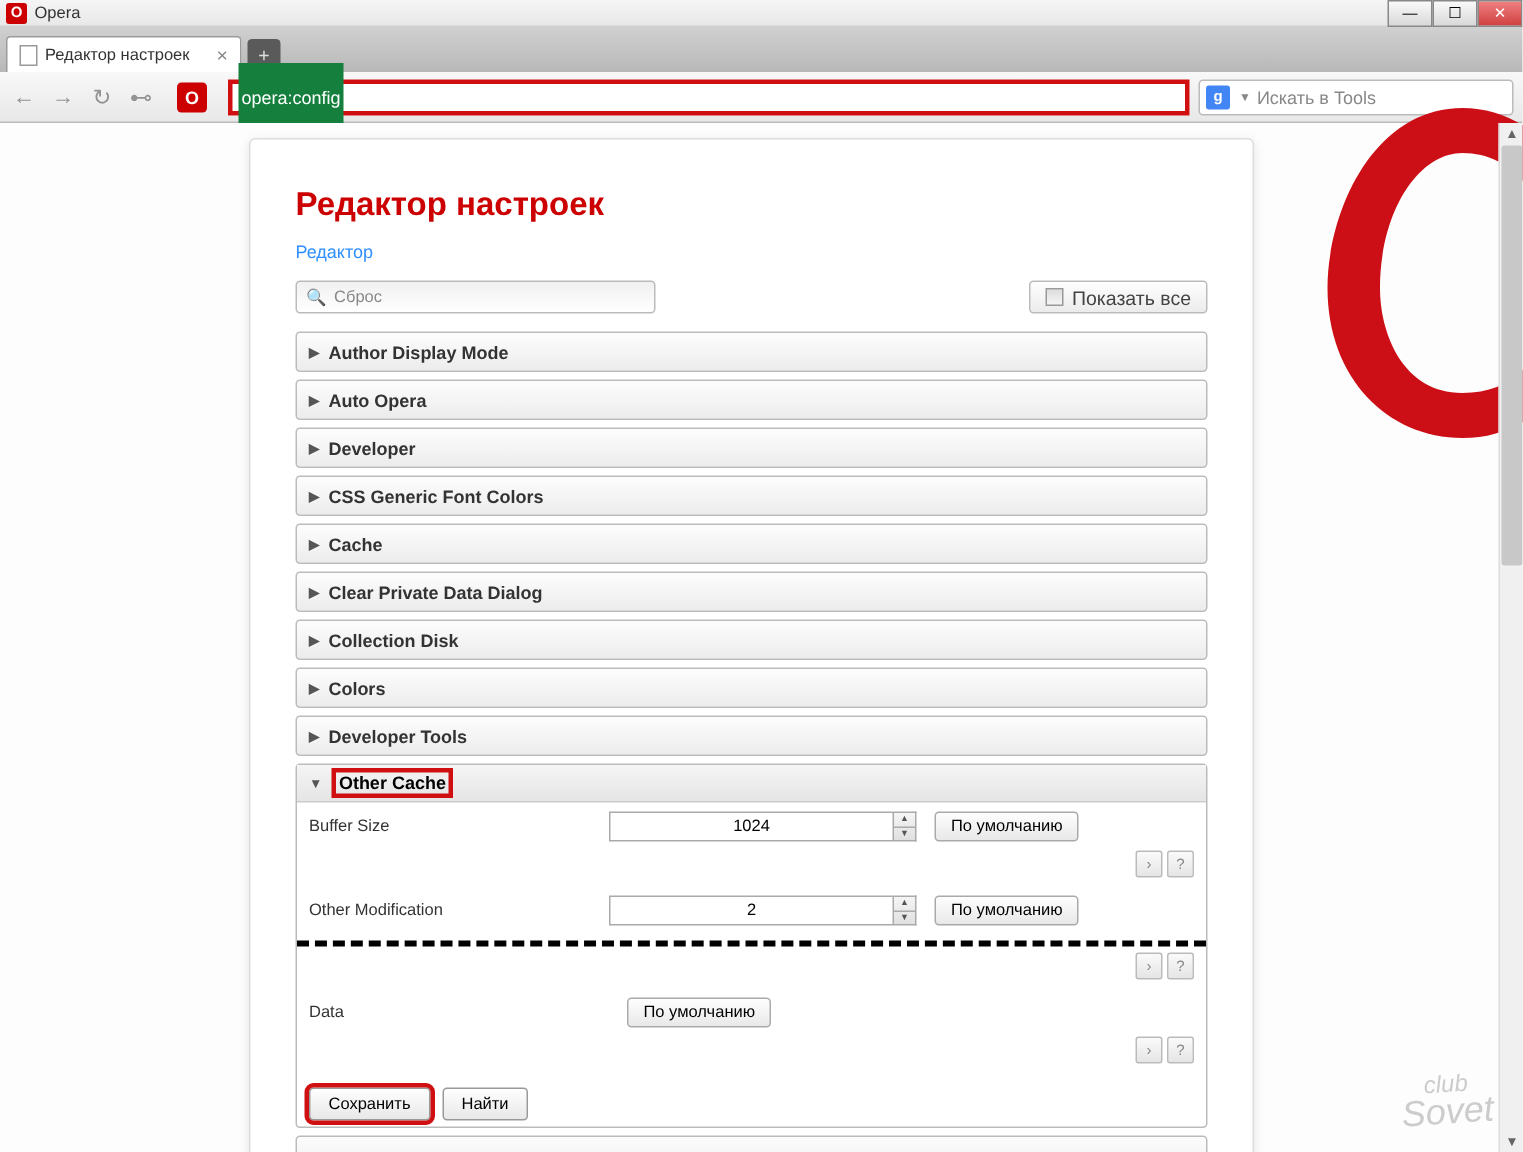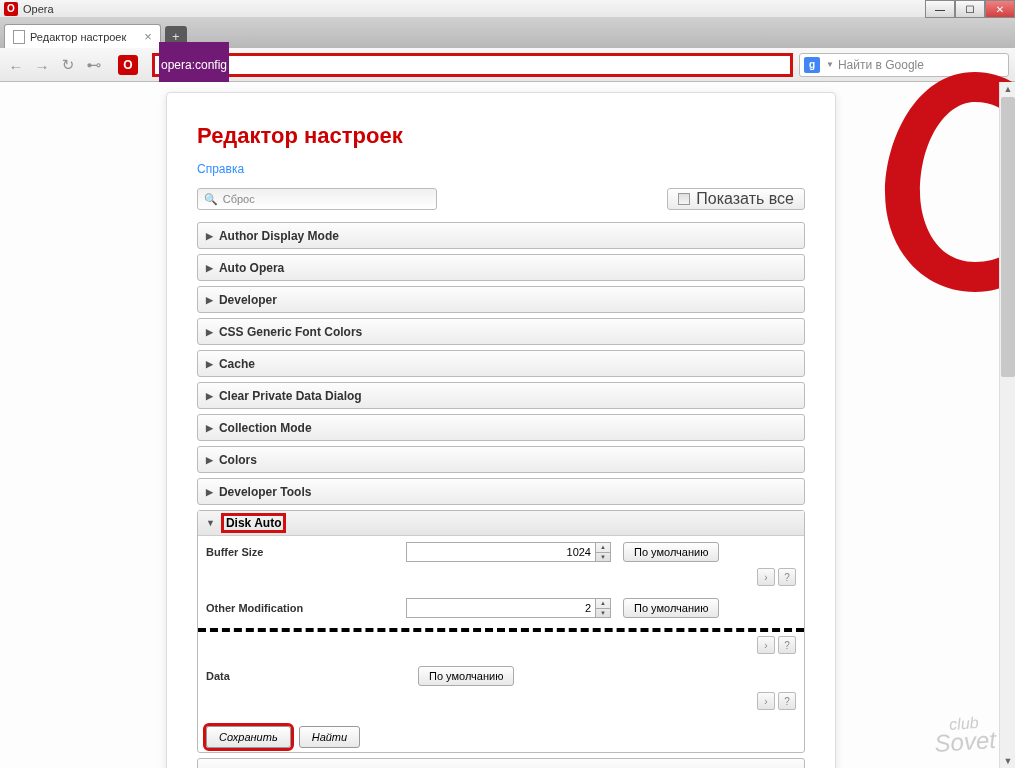--- a/index.html
+++ b/index.html
@@ -20,21 +20,21 @@
 .tab .page-icon { width: 12px; height: 14px; border: 1px solid #999; margin-right: 5px; background: #fff; }
 .tab-close { margin-left: 18px; color: #888; cursor: pointer; font-size: 13px; }
 .new-tab { width: 22px; height: 20px; background: #5a5a5a; border-radius: 3px; display: flex; align-items: center; justify-content: center; color: #ddd; font-size: 13px; margin-left: 2px; margin-bottom: 2px; }
 
 
 .toolbar { height: 34px; background: linear-gradient(#f8f8f8,#e8e8e8); border-bottom: 1px solid #bbb; display: flex; align-items: center; padding: 0 6px; gap: 6px; }
 .tb-btn { width: 20px; height: 20px; display: flex; align-items: center; justify-content: center; color: #555; font-size: 15px; opacity: 0.6; }
 .opera-menu { width: 20px; height: 20px; background: #cc0000; border-radius: 3px; color: #fff; font-size: 12px; display: flex; align-items: center; justify-content: center; font-weight: bold; margin: 0 8px; }
 .url-wrap { flex: 1; position: relative; }
 .url-box { width: 100%; height: 24px; border: 3px solid #d01010; background: #fff; padding: 0 4px; font-size: 12px; display: flex; align-items: center; }
-.url-text { background: #701a75; color: #fff; padding: 16px 2px; }
+.url-text { background: #15803d; color: #fff; padding: 16px 2px; }
 .search-box { width: 210px; height: 24px; border: 1px solid #bbb; background: #fff; display: flex; align-items: center; padding: 0 4px; font-size: 12px; color: #888; border-radius: 3px; }
 .g-icon { width: 16px; height: 16px; background: #4285f4; color: #fff; font-size: 10px; display: flex; align-items: center; justify-content: center; border-radius: 2px; margin-right: 2px; font-weight: bold; }
 .down-ar { margin: 0 4px; color: #888; font-size: 8px; }
 
 
 .content-area { position: absolute; top: 82px; left: 0; right: 0; bottom: 0; background: #fdfdfd; }
 .scrollbar { position: absolute; right: 0; top: 0; bottom: 0; width: 16px; background: #f0f0f0; border-left: 1px solid #ddd; }
 .scroll-thumb { position: absolute; top: 15px; width: 14px; left: 1px; height: 280px; background: #c8c8c8; border-radius: 2px; }
 .scroll-arrow { position: absolute; width: 14px; height: 14px; left: 1px; display: flex; align-items: center; justify-content: center; color: #666; font-size: 9px; }
 .scroll-arrow.up { top: 0; }
@@ -45,49 +45,49 @@
 .swoosh svg { width: 100%; height: 100%; }
 
 
 .panel { position: absolute; left: 166px; top: 10px; width: 670px; background: #fff; border: 1px solid #ddd; border-radius: 4px; box-shadow: 0 2px 8px rgba(0,0,0,0.1); padding: 30px; }
 .panel h1 { color: #cc0000; font-size: 22px; font-weight: bold; margin-bottom: 10px; }
 .help-link { color: #3090ff; font-size: 12px; text-decoration: none; display: inline-block; margin-bottom: 12px; }
 
 .search-row { display: flex; align-items: center; margin-bottom: 12px; gap: 10px; }
 .find-box { flex: 0 0 240px; height: 22px; border: 1px solid #bbb; border-radius: 3px; background: linear-gradient(#f0f0f0,#fff); display: flex; align-items: center; padding: 0 6px; font-size: 11px; color: #888; }
 .find-box .mag { margin-right: 5px; color: #777; font-size: 11px; }
-.show-all { margin-left: auto; height: 22px; border: 1px solid #bbb; border-radius: 3px; background: linear-gradient(#fefefe,#ececec); display: flex; align-items: center; padding: 0 10px; font-size: 16px; color: #444; justify-content: center; }
+.show-all { margin-left: auto; height: 22px; border: 1px solid #bbb; border-radius: 3px; background: linear-gradient(#fefefe,#ececec); display: flex; align-items: center; padding: 0 10px; font-size: 13px; color: #444; justify-content: center; }
 .show-all .check { width: 12px; height: 12px; border: 1px solid #999; margin-right: 6px; background: linear-gradient(#ddd,#f5f5f5); }
 
 .section { height: 27px; border: 1px solid #bbb; border-radius: 3px; background: linear-gradient(#fdfdfd,#ececec); display: flex; align-items: center; padding: 0 8px; font-size: 12px; font-weight: bold; color: #333; margin-bottom: 5px; }
 .section .tri { margin-right: 6px; color: #555; font-size: 9px; }
 .section.last-collapsed { color: #888; }
 
 .section-expanded { border: 1px solid #bbb; border-radius: 3px; margin-bottom: 5px; }
 .section-header-exp { height: 25px; background: linear-gradient(#f5f5f5,#e5e5e5); display: flex; align-items: center; padding: 0 8px; font-size: 12px; font-weight: bold; border-bottom: 1px solid #ccc; }
 .section-header-exp .tri { margin-right: 6px; color: #555; font-size: 9px; }
 .section-header-exp .hl { border: 3px solid #d01010; padding: 0 2px; }
 
 .setting-row { display: flex; align-items: center; padding: 6px 8px; font-size: 11px; }
-.setting-label { width: 200px; color: #333; font-weight: bold; }
-.setting-input { width: 190px; height: 20px; border: 1px solid #aaa; text-align: right; padding: 4px 4px; font-size: 11px; }
+.setting-label { width: 200px; color: #333; }
+.setting-input { width: 190px; height: 20px; border: 1px solid #aaa; text-align: center; padding: 4px 4px; font-size: 11px; }
 .spinner { width: 15px; height: 20px; border: 1px solid #aaa; border-left: none; background: linear-gradient(#f5f5f5,#e0e0e0); display: flex; flex-direction: column; font-size: 6px; color: #555; }
 .spinner span { flex: 1; display: flex; align-items: center; justify-content: center; }
 .spinner span:first-child { border-bottom: 1px solid #aaa; }
 .default-btn { height: 20px; border: 1px solid #aaa; border-radius: 3px; background: linear-gradient(#fefefe,#e8e8e8); padding: 0 10px; font-size: 11px; margin-left: 12px; }
 .mini-btns { display: flex; gap: 3px; margin-left: auto; }
 .mini-btn { width: 18px; height: 18px; border: 1px solid #bbb; border-radius: 2px; background: linear-gradient(#fafafa,#e5e5e5); display: flex; align-items: center; justify-content: center; font-size: 10px; color: #888; }
 
 .setting-row.hl-row .input-wrap { border: 3px solid #d01010; padding: 1px; display: flex; }
 .setting-row .input-wrap { display: flex; }
 
 .dashed-line { border-top: 4px dashed #000; margin: 4px 0; }
 
 .footer-btns { display: flex; gap: 8px; padding: 10px 8px 4px; }
-.footer-btn { height: 22px; border: 1px solid #999; border-radius: 3px; background: linear-gradient(#fefefe,#e8e8e8); padding: 1px 12px; font-size: 11px; font-style: italic; }
+.footer-btn { height: 22px; border: 1px solid #999; border-radius: 3px; background: linear-gradient(#fefefe,#e8e8e8); padding: 1px 12px; font-size: 11px; }
 .footer-btn.hl { outline: 3px solid #d01010; }
 
 
 .watermark { position: absolute; right: 20px; bottom: 15px; font-family: cursive; color: #ccc; font-size: 24px; font-style: italic; transform: rotate(-4deg); line-height: 0.9; text-align: center; }
 .watermark .top { font-size: 16px; }
 </style>
 </head>
 <body>
 
 <div class="window-title">
@@ -116,34 +116,34 @@
   <div class="tb-btn">⊷</div>
   <div class="opera-menu">O</div>
   <div class="url-wrap">
     <div class="url-box">
       <span class="url-text">opera:config</span>
     </div>
   </div>
   <div class="search-box">
     <span class="g-icon">g</span>
     <span class="down-ar">▼</span>
-    <span>Найти в Google</span>
+    <span>Искать в Tools</span>
   </div>
 </div>
 
 <div class="content-area">
   <div class="swoosh">
     <svg viewBox="0 0 200 240">
         <path d="M 100 10 C 40 10 10 80 10 130 C 10 190 50 230 100 230 C 160 230 190 170 190 120 C 190 60 150 10 100 10 Z M 100 40 C 140 40 160 80 160 120 C 160 170 140 200 100 200 C 60 200 45 160 45 130 C 45 80 70 40 100 40 Z" fill="#cc0f16"></path>
       </svg>
   </div>
 
   <div class="panel">
     <h1>Редактор настроек</h1>
-    <a class="help-link">Справка</a>
+    <a class="help-link">Редактор</a>
 
     <div class="search-row">
       <div class="find-box">
         <span class="mag">🔍</span>
         <span>Сброс</span>
       </div>
       <div class="show-all">
         <span class="check"></span>
         <span>Показать все</span>
       </div>
@@ -168,35 +168,35 @@
     <div class="section">
         <span class="tri">▶</span>
         <span>Cache</span>
       </div>
     <div class="section">
         <span class="tri">▶</span>
         <span>Clear Private Data Dialog</span>
       </div>
     <div class="section">
         <span class="tri">▶</span>
-        <span>Collection Mode</span>
+        <span>Collection Disk</span>
       </div>
     <div class="section">
         <span class="tri">▶</span>
         <span>Colors</span>
       </div>
     <div class="section">
         <span class="tri">▶</span>
         <span>Developer Tools</span>
       </div>
 
     <div class="section-expanded">
       <div class="section-header-exp">
         <span class="tri">▼</span>
-        <span class="hl">Disk Auto</span>
+        <span class="hl">Other Cache</span>
       </div>
 
       <div class="setting-row">
         <div class="setting-label">Buffer Size</div>
         <div class="input-wrap">
           <input class="setting-input" value="1024" style="">
           <div class="spinner">
               <span>▲</span>
               <span>▼</span>
             </div>

